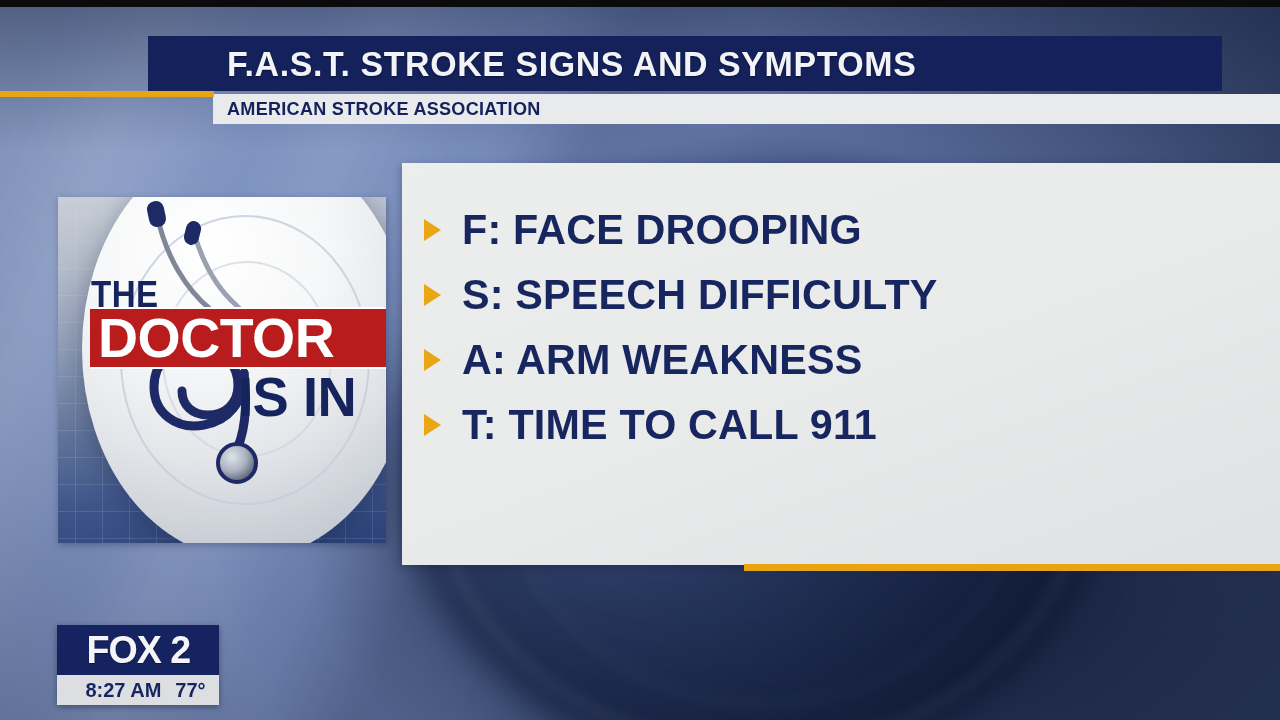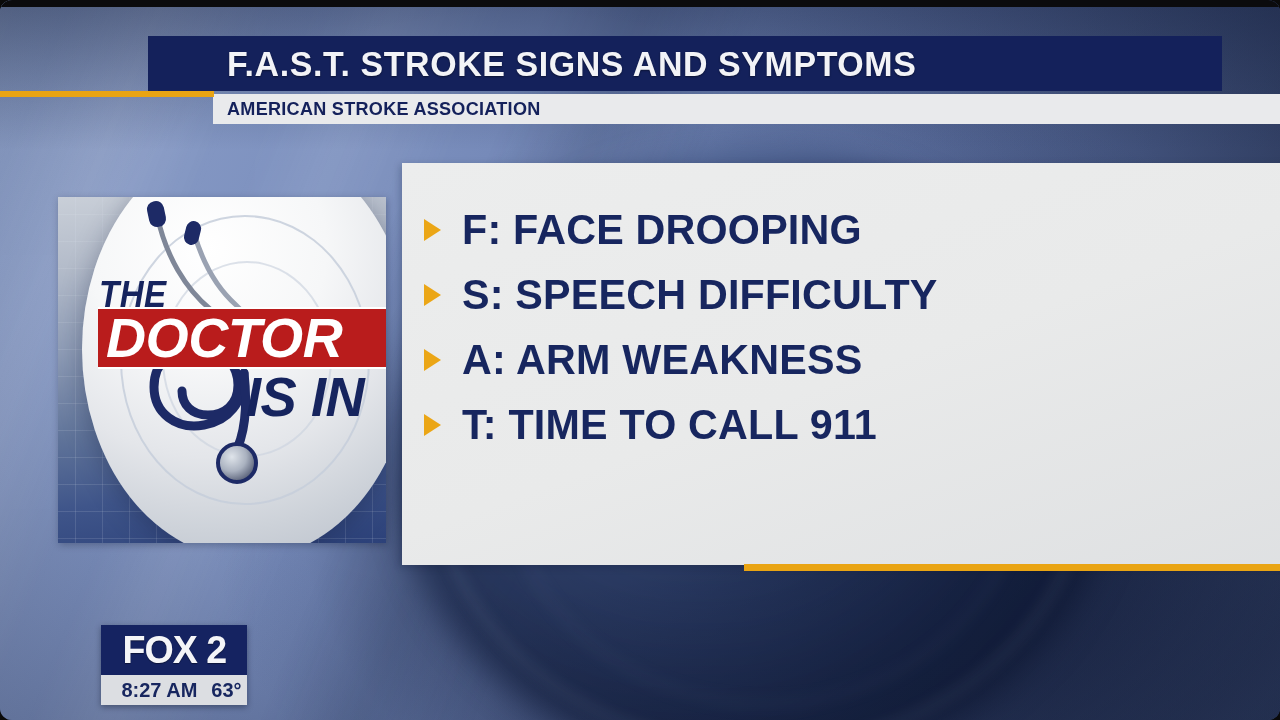--- a/index.html
+++ b/index.html
@@ -7,21 +7,21 @@
   html, body { width:1280px; height:720px; overflow:hidden; }
   body {
     font-family: "Liberation Sans", sans-serif;
     background:#0a0a0a;
     position:relative;
   }
 
   
   #broadcast {
     position:absolute; left:0; top:0; width:1280px; height:720px;
-    overflow:hidden; background:#2b3a5e;border-radius:12px;
+    overflow:hidden; background:#2b3a5e;
   }
 
   
   .bg-base {
     position:absolute; inset:0;
     background:
       radial-gradient(ellipse 760px 540px at 64% 72%, rgba(10,18,44,0.78) 0%, rgba(16,26,56,0.55) 42%, rgba(30,44,80,0.10) 68%, rgba(0,0,0,0) 80%),
       linear-gradient(118deg,
         #93a6cd 0%, #8699c4 12%, #7d91bf 24%,
         #7589b8 36%, #6a7eae 48%, #5c6f9f 60%,
@@ -202,21 +202,21 @@
   }
   .steth-tip-l {
     position:absolute; left:90px; top:4px; width:17px; height:26px;
     background:#1d2a66; border-radius:8px; transform:rotate(-12deg);
   }
   .steth-tip-r {
     position:absolute; left:127px; top:24px; width:15px; height:24px;
     background:#1d2a66; border-radius:8px; transform:rotate(14deg);
   }
   
-  .logo-words { position:absolute; left:12px; top:0; width:100%; height:100%;font-style:italic; }
+  .logo-words { position:absolute; left:4px; top:0; width:100%; height:100%; }
   .word-the {
     position:absolute; left:29px; top:77px;
     color:#16245e; font-size:36px; font-weight:bold; letter-spacing:0.5px;
     transform:scaleX(0.92); transform-origin:left center;
   }
   .word-doctor-box {
     position:absolute; left:28px; top:110px; width:302px; height:62px;
     background:#b91c1c;
     border-top:2px solid #ffffff; border-bottom:2px solid #ffffff;
     display:flex; align-items:center;
@@ -229,23 +229,22 @@
   }
   .word-isin {
     position:absolute; left:176px; top:172px;
     color:#16245e; font-size:56px; font-weight:bold; letter-spacing:-0.5px;
     transform:scaleX(0.97); transform-origin:left center;
     line-height:1;
   }
 
   
   .station-bug {
-    position:absolute; left:57px; top:625px; width:146px; z-index:50;
+    position:absolute; left:57px; top:625px; width:162px; z-index:50;
     box-shadow:0 2px 6px rgba(8,14,34,0.4);
-    margin-left:44px;
   }
   .bug-logo {
     height:50px; background:#152361;
     display:flex; align-items:center; justify-content:center;
   }
   .bug-logo-text {
     color:#f4f5f8; font-size:38px; font-weight:bold; letter-spacing:-1px;
     line-height:1;
     transform:scaleX(0.99);
     text-shadow:0 1px 1px rgba(0,0,0,0.4);
@@ -348,17 +347,17 @@
       </div>
     </div>
   </div>
 
   <div class="station-bug">
     <div class="bug-logo">
       <span class="bug-logo-text">FOX 2</span>
     </div>
     <div class="bug-info">
       <span class="bug-time">8:27 AM</span>
-      <span class="bug-temp">63°</span>
+      <span class="bug-temp">77°</span>
     </div>
   </div>
 
 </div>
 
 </body></html>

